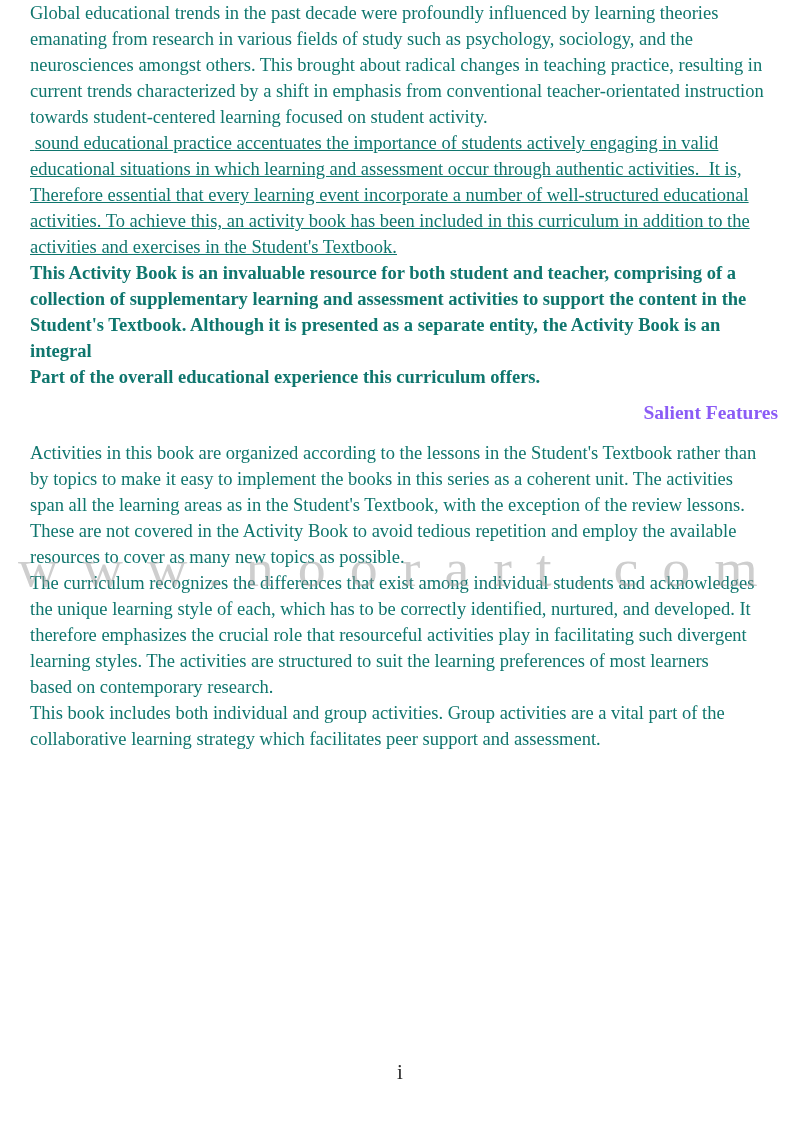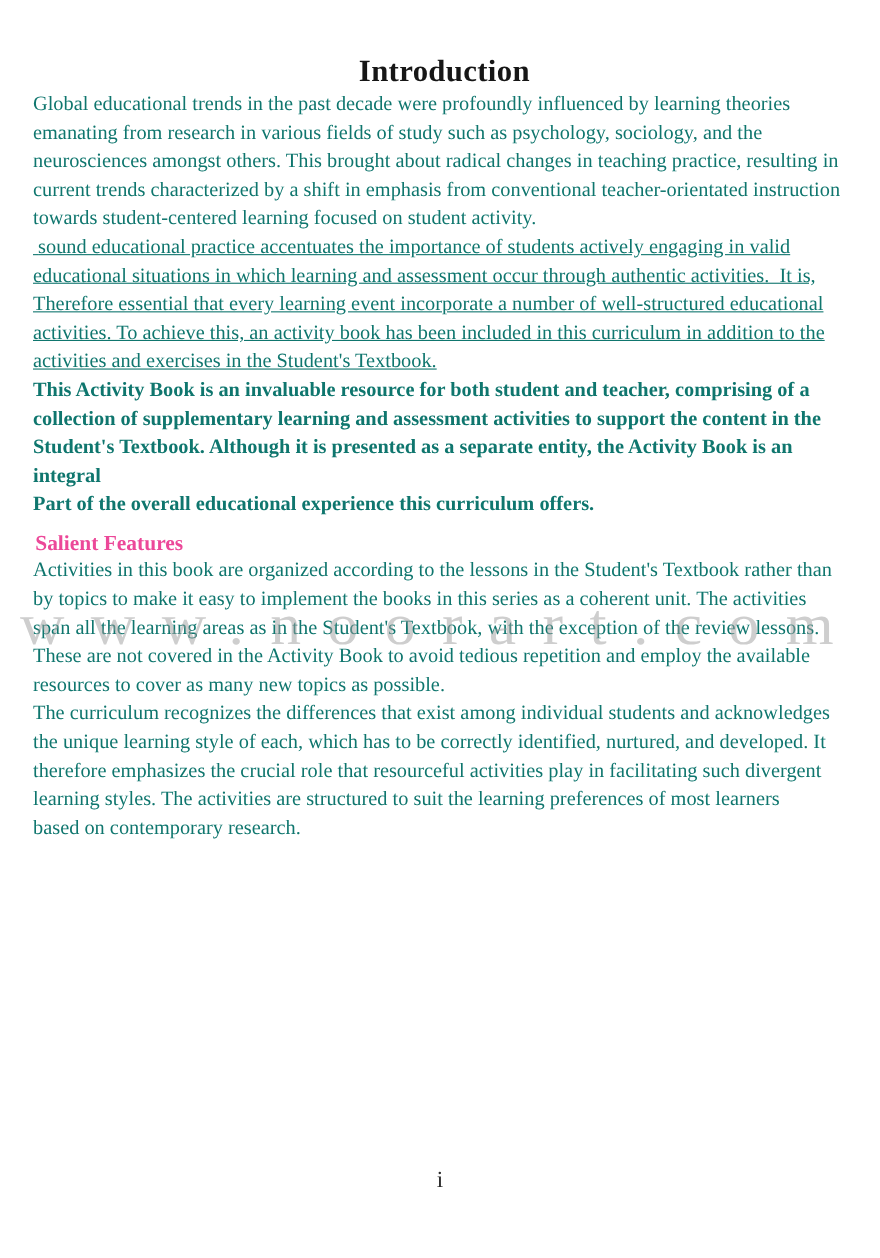--- a/index.html
+++ b/index.html
@@ -32,24 +32,25 @@
     margin: 0;
     font-size: 18.5px;
     line-height: 26px;
     white-space: pre-wrap;
     color: #0f766e;
   }
   .p1 { margin-top: 27px; }
   .p2 { margin-top: 20px; text-decoration: underline; }
   .p3 { margin-top: 9px; font-weight: bold; }
   .section-heading {
-    margin: 12px 0 0 2px;
+    margin: 12px 0 16px 2px;
     font-size: 19.5px;
     font-weight: bold;
-    color: #ec4899;
+    color: #8b5cf6;
+    text-align: right;
   }
   .p4 { margin-top: 20px; font-family: Liberation Serif, serif; }
   .p5 { margin-top: 27px; }
   .p6 { margin-top: 15px; }
   .p7 { margin-top: 22px; }
   .watermark {
     position: absolute;
     top: 538px; left: 0;
     width: 800px;
     text-align: center;
@@ -72,21 +73,20 @@
     color: #2a2a2a;
   }
 </style>
 </head>
 <body>
 
 <div class="page">
 
   <div class="content">
 
-    <h1 class="doc-title">Introduction</h1>
 
     <p class="body-text p1">Global educational trends in the past decade were profoundly influenced by learning theories
 emanating from research in various fields of study such as psychology, sociology, and the
 neurosciences amongst others. This brought about radical changes in teaching practice, resulting in
 current trends characterized by a shift in emphasis from conventional teacher-orientated instruction
 towards student-centered learning focused on student activity.</p>
 
     <p class="body-text p2"> sound educational practice accentuates the importance of students actively engaging in valid
 educational situations in which learning and assessment occur through authentic activities.  It is,
 Therefore essential that every learning event incorporate a number of well-structured educational
@@ -105,20 +105,22 @@
 span all the learning areas as in the Student's Textbook, with the exception of the review lessons.
 These are not covered in the Activity Book to avoid tedious repetition and employ the available
 resources to cover as many new topics as possible.</p>
 
     <p class="body-text p5">The curriculum recognizes the differences that exist among individual students and acknowledges
 the unique learning style of each, which has to be correctly identified, nurtured, and developed. It
 therefore emphasizes the crucial role that resourceful activities play in facilitating such divergent
 learning styles. The activities are structured to suit the learning preferences of most learners
 based on contemporary research.</p>
 
+    <p class="body-text p6">This book includes both individual and group activities. Group activities are a vital part of the
+collaborative learning strategy which facilitates peer support and assessment.</p>
 
 
   </div>
 
   <div class="watermark">www.noorart.com</div>
 
   <div class="page-number">i</div>
 
 </div>
 

